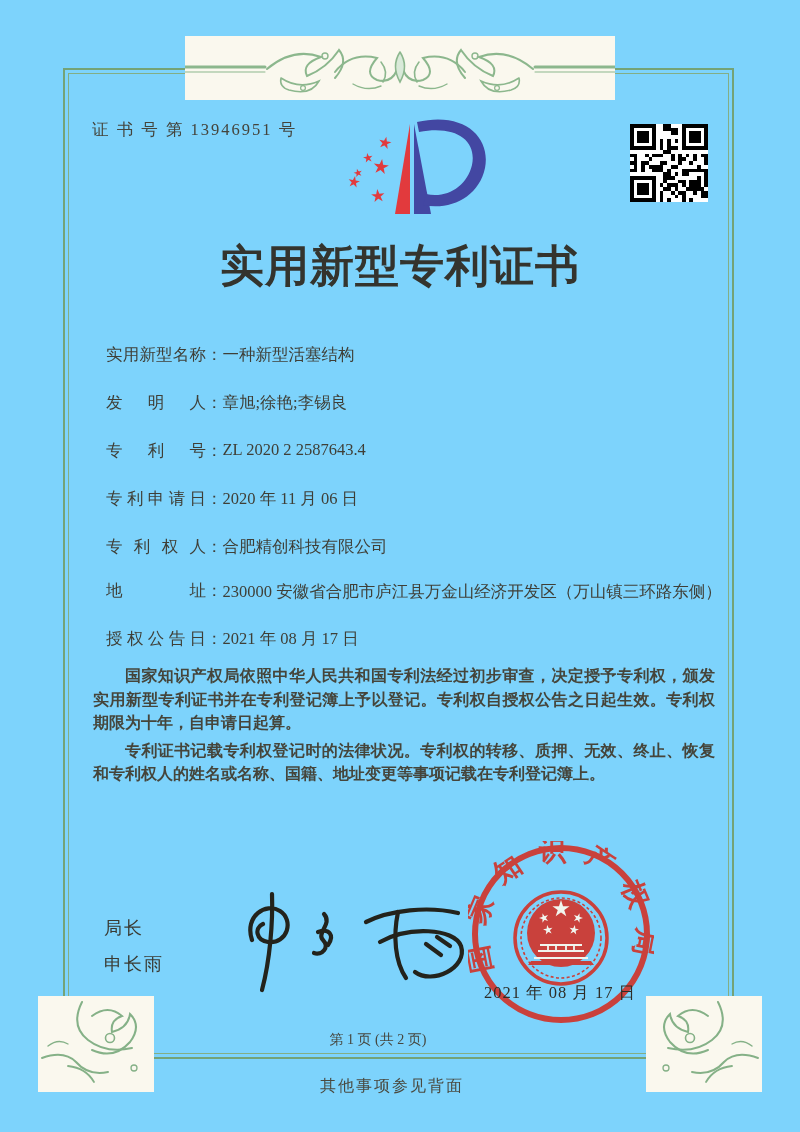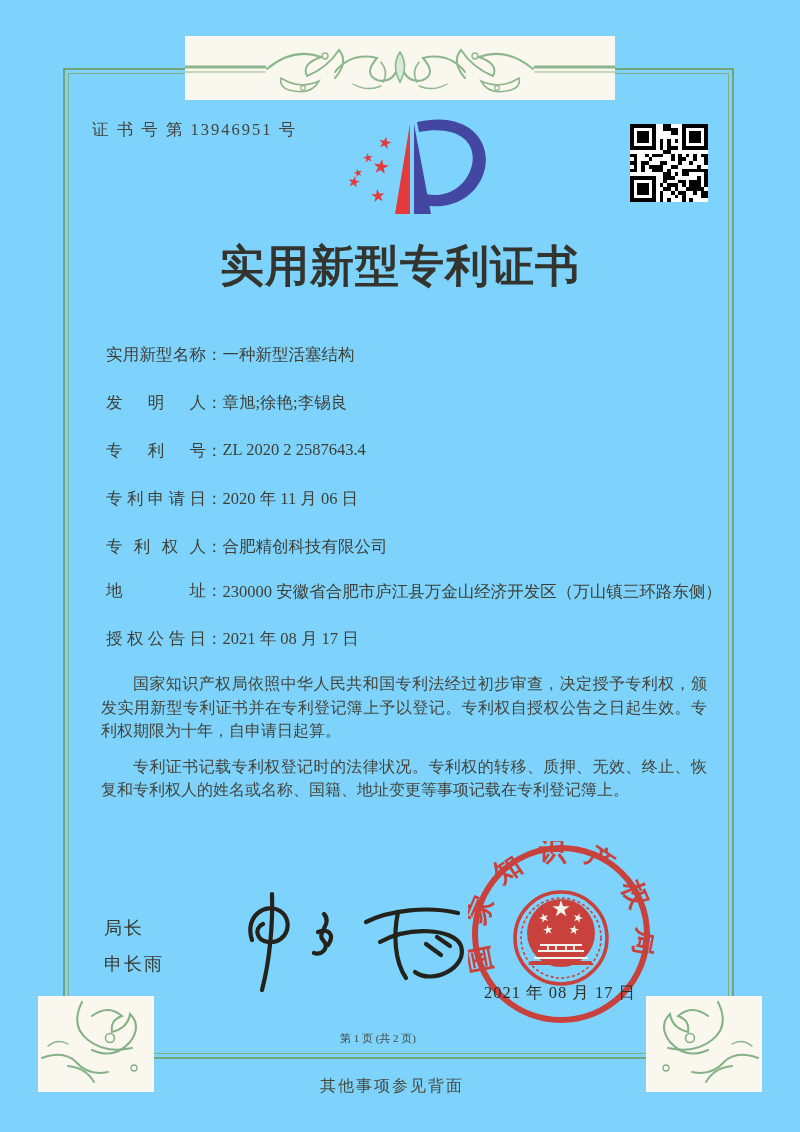--- a/index.html
+++ b/index.html
@@ -14,25 +14,25 @@
   .title{left:0;right:0;top:237px;text-align:center;font-size:44px;font-weight:bold;
         letter-spacing:1px;color:#34342e;}
   .row{position:absolute;left:106px;font-size:16.5px;color:#3f3f37;white-space:nowrap;}
   .flabel{display:inline-block;width:100px;text-align:justify;text-align-last:justify;vertical-align:top;}
   .colon{vertical-align:top;}
   .fvalue{vertical-align:top;}
   .fvalue.wide{display:inline-block;width:505px;white-space:normal;line-height:24px;}
   .grant2{position:absolute;left:343px;top:0;}
   .body-text{left:89px;top:660px;width:630px;font-size:16px;line-height:23.5px;
         color:#45453b;text-align:justify;}
-  .body-text p{margin:12px;text-indent:2em;}
+  .body-text p{margin:4px;text-indent:2em;font-weight:bold;}
   .signer{left:104px;top:910px;font-size:18px;color:#3a3a32;line-height:36px;letter-spacing:2px;}
   .seal-date{left:470px;top:982px;width:180px;text-align:center;font-size:16.5px;
         color:#2e2e28;letter-spacing:1px;z-index:6;}
-  .page-info{left:0;right:44px;top:1031px;text-align:center;font-size:11px;color:#46463e;}
+  .page-info{left:0;right:44px;top:1031px;text-align:center;font-size:14px;color:#46463e;}
   .back-note{left:0;right:44px;top:1076px;text-align:center;font-size:16px;color:#4a4a40;letter-spacing:2px;margin-left:28px;}
   .qr{left:630px;top:124px;width:78px;height:78px;}
   .logo{left:338px;top:110px;}
   .seal-svg{left:468px;top:841px;z-index:5;opacity:.93;}
   .sig-svg{left:232px;top:888px;z-index:4;}
   .orn{z-index:3;}
 </style>
 </head>
 <body>
 

